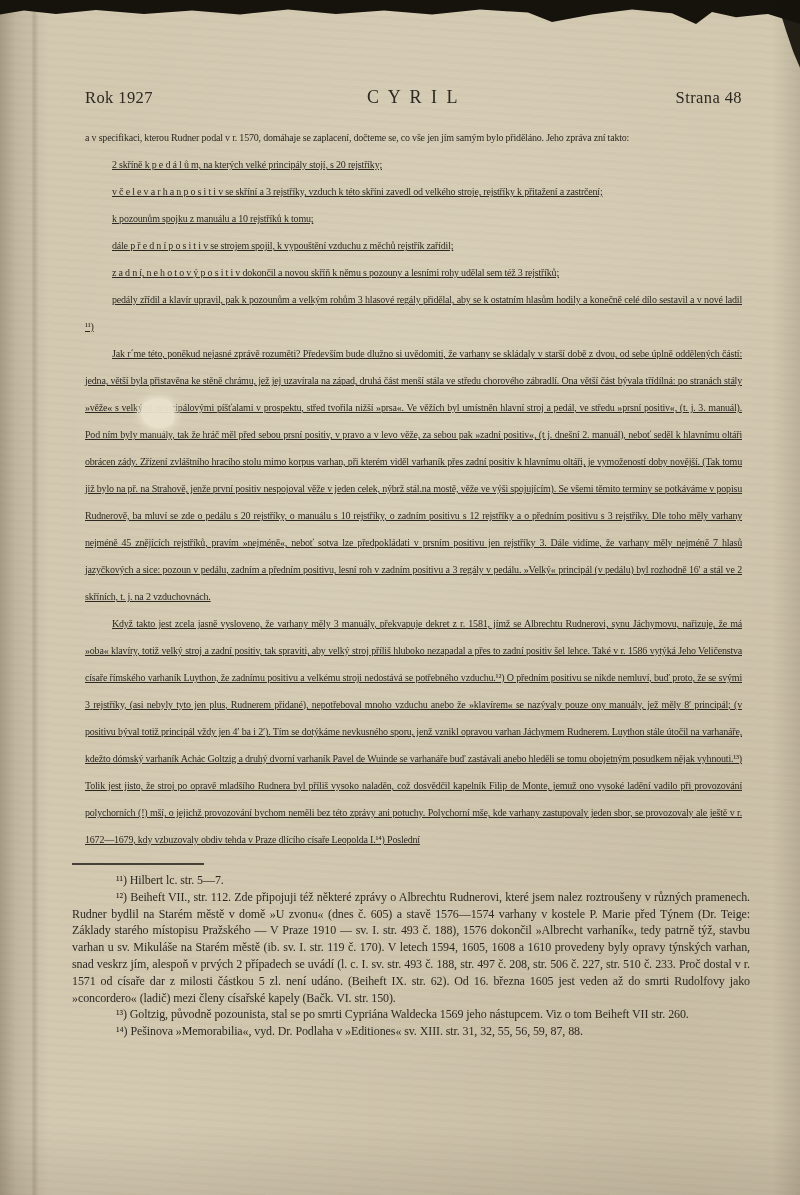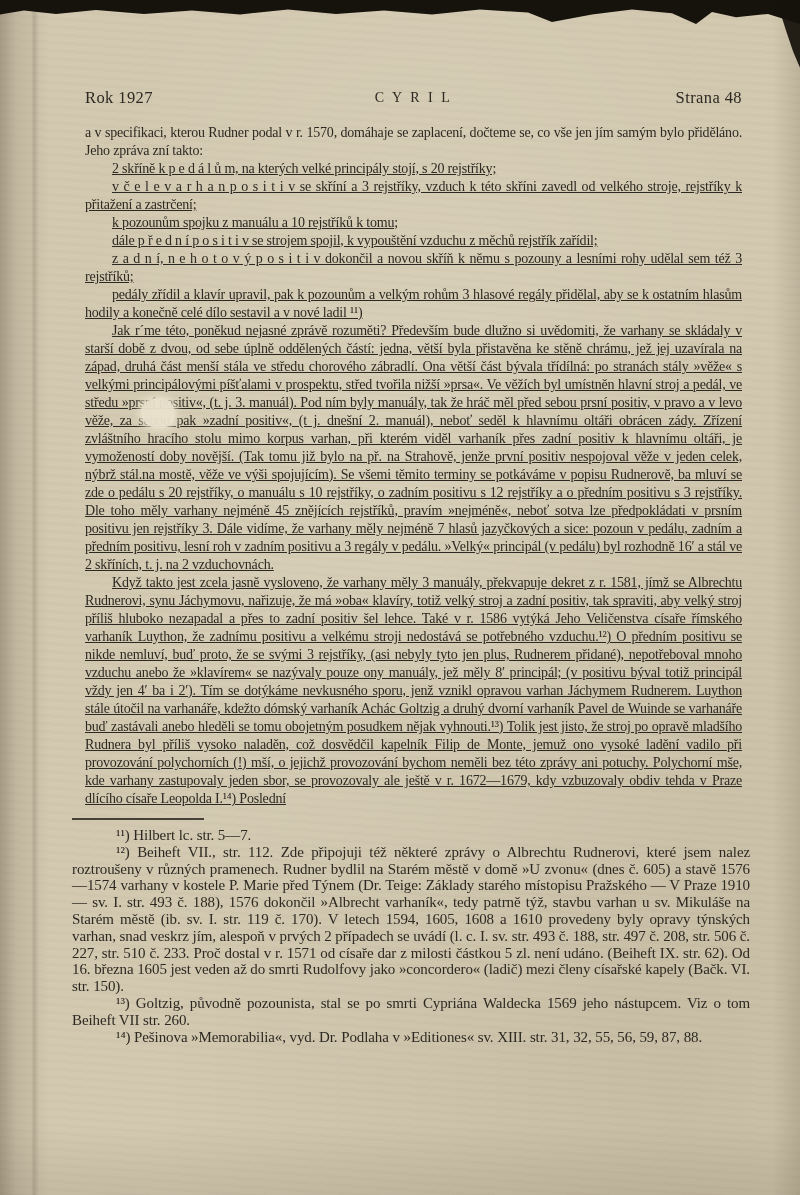--- a/index.html
+++ b/index.html
@@ -37,42 +37,42 @@
   }
   .edge-right {
     position:absolute; top:0; right:0; width:34px; height:72px; background:var(--edge);
     opacity:.93;
     clip-path:polygon(28% 0,100% 0,100% 94%,80% 72%,60% 44%,44% 20%,34% 8%);
   }
 
   .content { position:absolute; left:85px; top:88px; width:657px; }
 
   .header-row {
-    position:relative; display:flex; justify-content:space-between; align-items:center;
+    position:relative; display:flex; justify-content:space-between; align-items:flex-end;
     font-size:16.5px; letter-spacing:.4px; margin-bottom:16px;
   }
   .h-center {
     position:absolute; left:50%; transform:translateX(-50%);
-    font-size:14px; letter-spacing:2.5px;
+    font-size:18px; letter-spacing:2.5px;
   }
 
   .body-text {
-    font-size:14px; line-height:18px; text-align:justify;
+    font-size:10px; line-height:27px; text-align:justify;
     letter-spacing:-0.2px;
   }
   .body-text p { margin:0; }
   .body-text p.ind { text-indent:27px;text-decoration:underline; }
 
   .fn-rule {
     width:132px; height:0; border-top:2px solid var(--ink); opacity:.85;
     margin:10px 0 7px -13px;
   }
   .footnotes {
     margin:0 -8px 4px -13px;
-    font-size:15px; line-height:16.8px; text-align:justify; letter-spacing:-0.1px;
+    font-size:12px; line-height:16.8px; text-align:justify; letter-spacing:-0.1px;
   }
   .footnotes p { margin:0; text-indent:44px; }
 
   
   .stain {
     position:absolute; left:141px; top:398px; width:34px; height:30px;
     background:#eae2cd; opacity:.95;
     border-radius:62% 38% 55% 45% / 48% 62% 38% 52%;
     transform:rotate(14deg);
     box-shadow:0 0 7px 3px rgba(234,226,205,.9);

